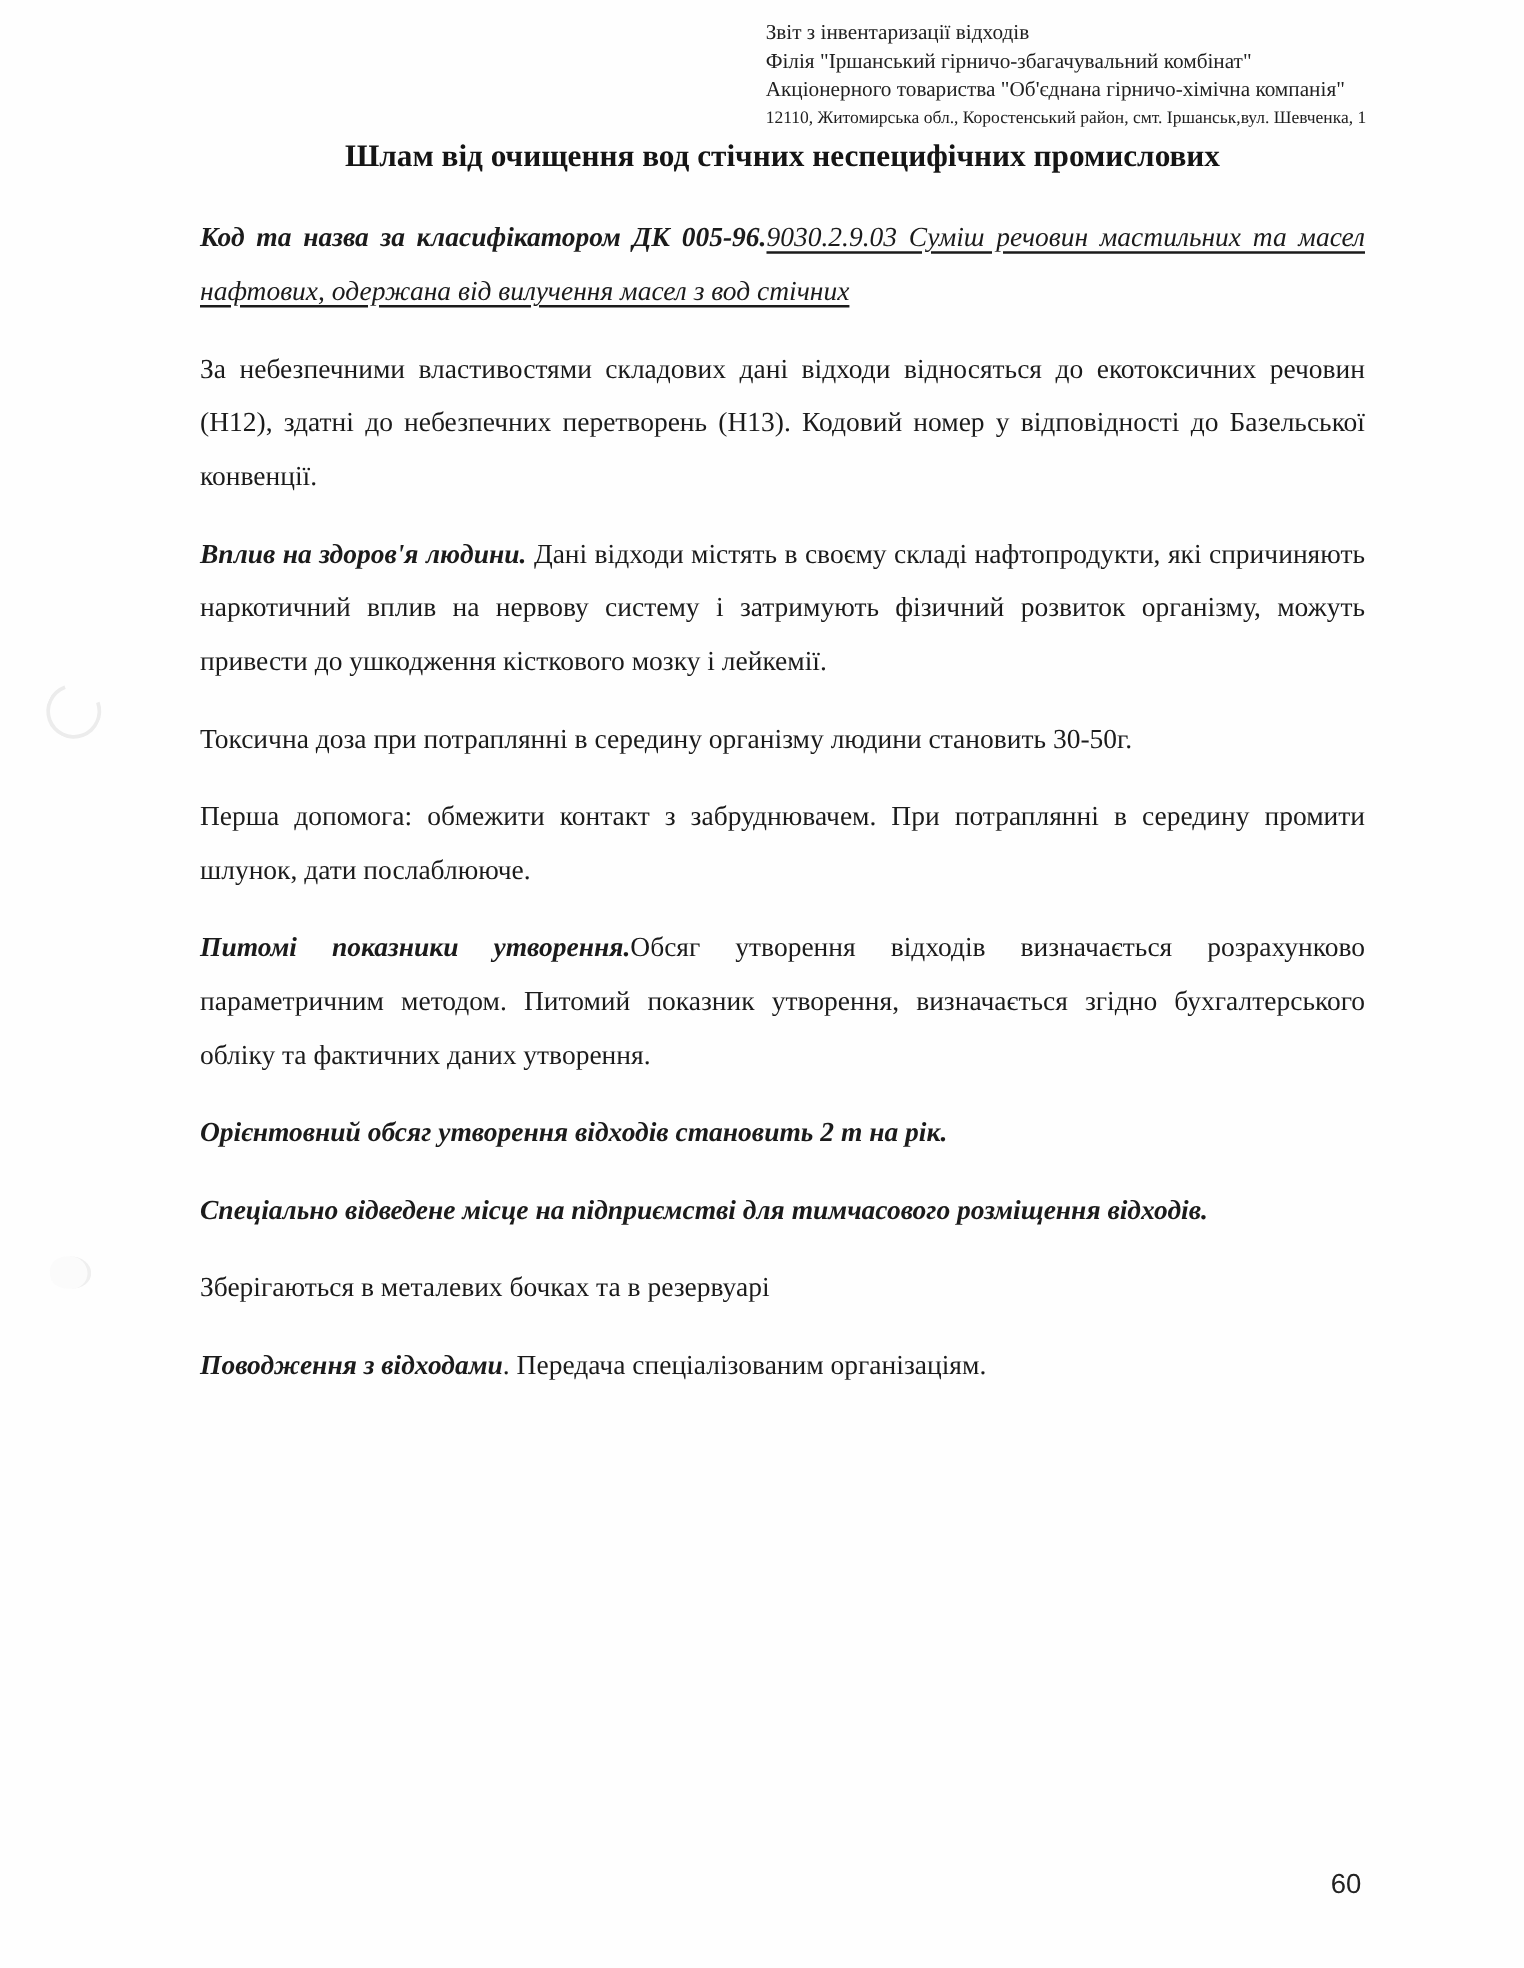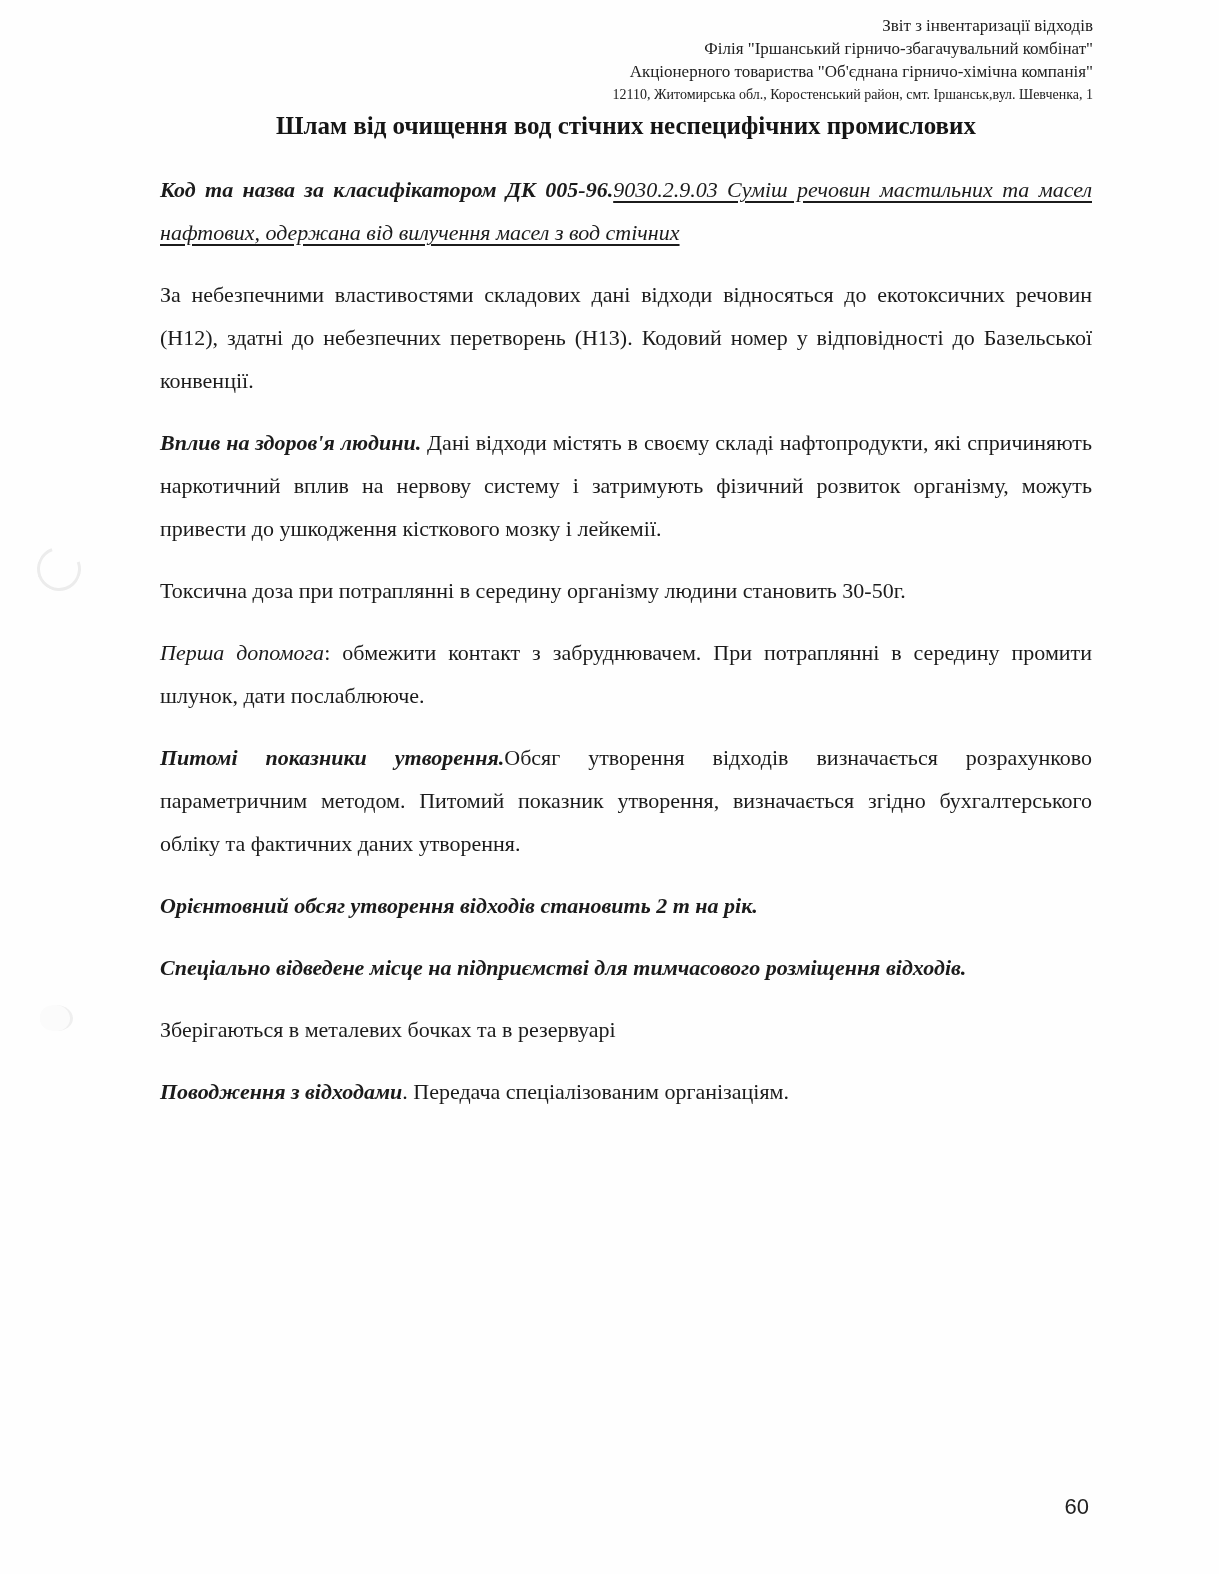--- a/index.html
+++ b/index.html
@@ -14,21 +14,21 @@
     background: #fefefe;
     overflow: hidden;
     font-family: "Liberation Serif", "DejaVu Serif", serif;
     color: #1b1b1b;
   }
   
   .header {
     position: absolute;
     top: 14px;
     right: 126px;
-    text-align: right;
+    text-align: left;
     font-size: 17px;
     line-height: 23px;
     white-space: nowrap;
     color: #202020;
   }
   .header .addr {
     font-size: 14px;
   }
   
   .title {
@@ -51,21 +51,21 @@
     font-size: 22px;
     line-height: 43px;
     text-align: justify;
     text-align-last: left;
     color: #1b1b1b;
   }
   .body p {
     margin: 0 0 19px 0;
   }
   .bi { font-weight: bold; font-style: italic; margin-top: 31px; }
-  .i  { font-style: italic; }
+  .i  { }
   .iu {
     font-style: italic;
     text-decoration: underline;
     text-underline-offset: 4px;
     text-decoration-thickness: 1.5px;
   }
   
   .pageno {
     position: absolute;
     right: 130px;

